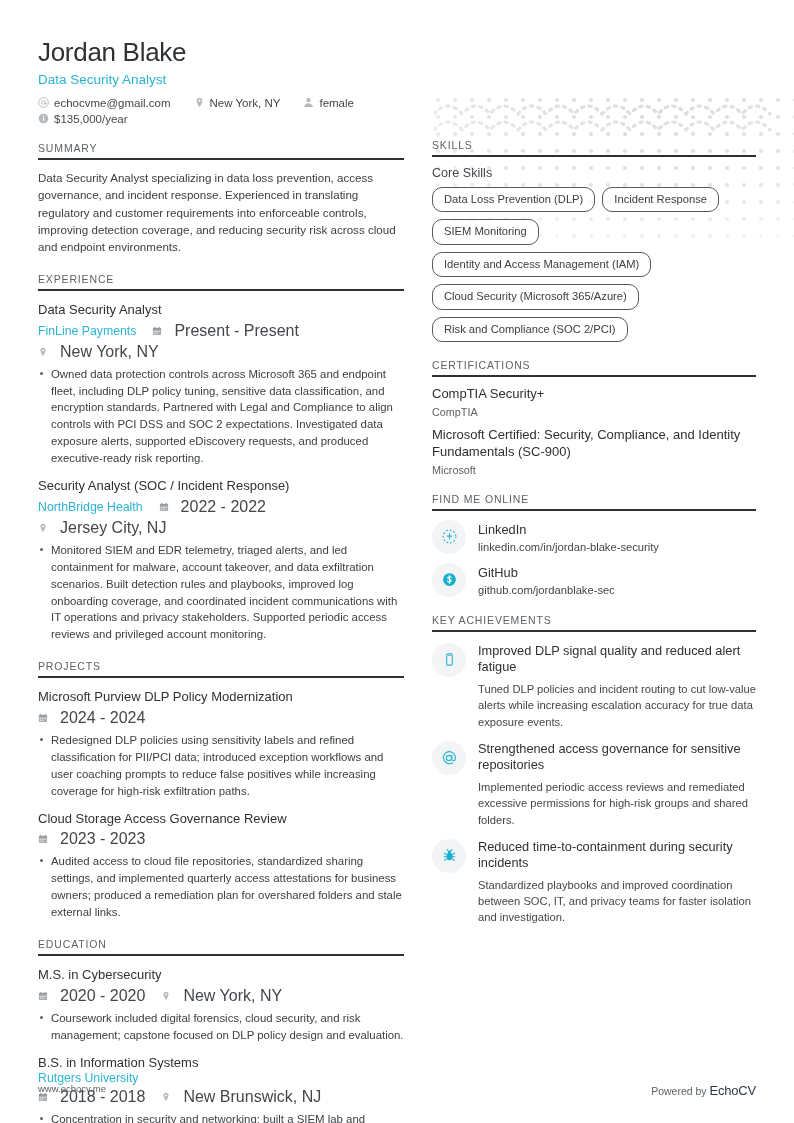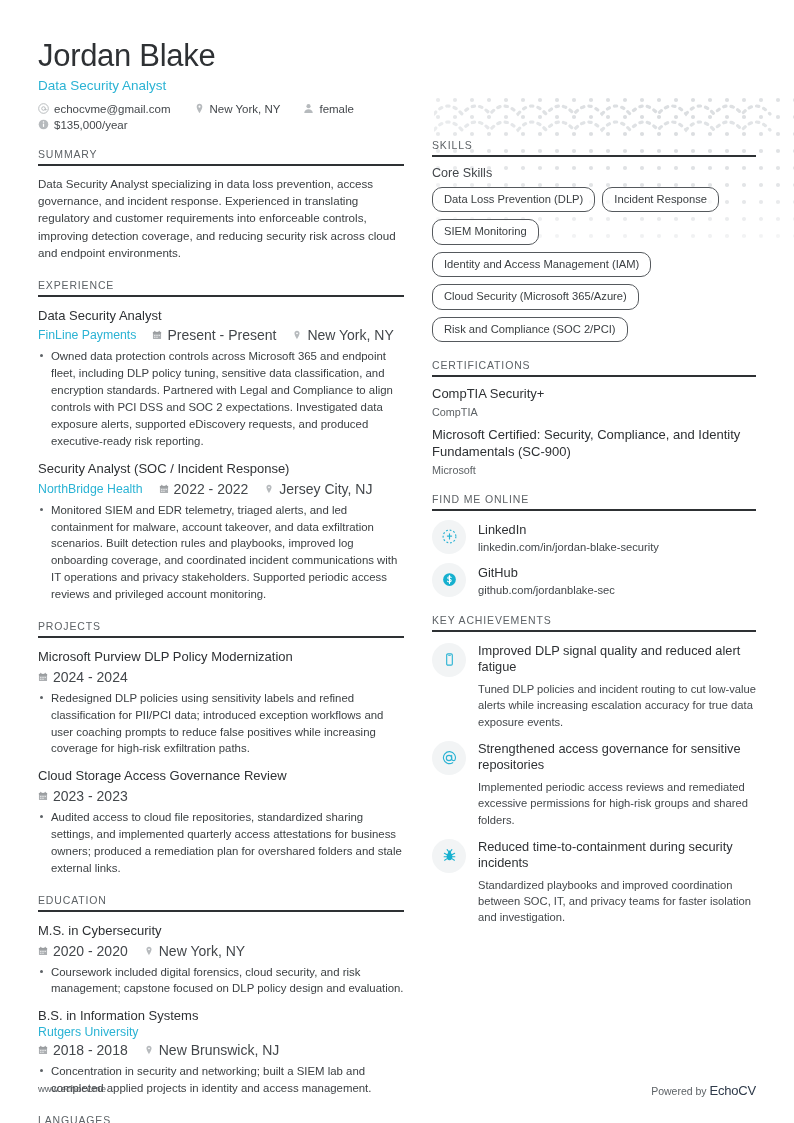--- a/index.html
+++ b/index.html
@@ -16,42 +16,42 @@
   .watermark {
     position: absolute; top: 96px; right: 0; width: 360px; height: 150px;
     pointer-events: none; z-index: 0;
   }
 
   .content { position: relative; z-index: 2; display: flex; padding: 38px 38px 0 38px; }
   .col-left  { width: 394px; padding-right: 28px; }
   .col-right { width: 324px; padding-top: 101px; }
 
   
-  .name { font-size: 31px; font-weight: 400; color: #2e3134; letter-spacing: -0.3px; line-height: 1.15; }
+  .name { font-size: 26px; font-weight: 400; color: #2e3134; letter-spacing: -0.3px; line-height: 1.15; }
   .headline { font-size: 13.5px; color: #2bb3d4; margin-top: 4px; font-weight: 400; }
   .contact-row { display: flex; flex-wrap: wrap; align-items: flex-start; gap: 4px 23px; margin-top: 10px; }
   .contact-item { display: flex; align-items: center; gap: 5px; font-size: 11.5px; color: #43474b; }
   .cicon { width: 11px; height: 11px; flex: 0 0 11px; opacity: .62; display: block; }
 
   
   .sec { margin-top: 17px; }
   .sec-title {
     font-size: 10.5px; letter-spacing: .85px; color: #5d6266; text-transform: uppercase;
     padding-bottom: 4px;
   }
   .sec-rule { height: 2px; background: #2e3134; width: 100%; }
 
   
   .summary { font-size: 11.6px; line-height: 1.5; color: #3c4043; margin-top: 9px; }
 
   .entry { margin-top: 11px; }
   .entry-title { font-size: 13px; color: #2e3134; line-height: 1.3; }
   .entry-meta { display: flex; flex-wrap: wrap; align-items: center; gap: 3px 16px; margin-top: 3px; }
   .org { font-size: 12.3px; color: #2bb3d4; }
-  .meta-bit { display: flex; align-items: center; gap: 5px; font-size: 14px; color: #43474b; }
+  .meta-bit { display: flex; align-items: center; gap: 12px; font-size: 16px; color: #43474b; }
   .mi { width: 10px; height: 10px; flex: 0 0 10px; opacity: .62; display: block; }
 
   ul.bullets { list-style: none; margin-top: 5px; }
   ul.bullets li { position: relative; padding-left: 13px; font-size: 11.4px; line-height: 1.48; color: #3c4043; margin-top: 2px; }
   ul.bullets li:before {
     content: ""; position: absolute; left: 2px; top: 6px;
     width: 3px; height: 3px; border-radius: 50%; background: #5d6266;
   }
 
   

